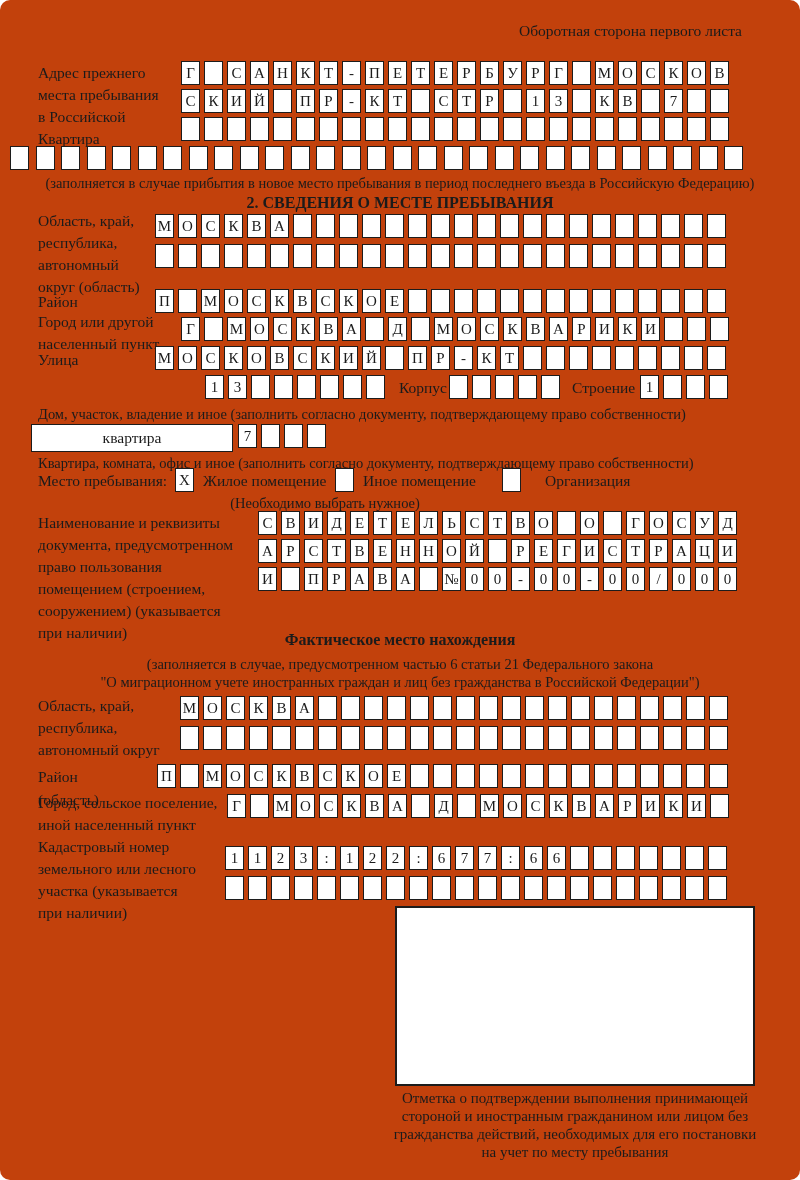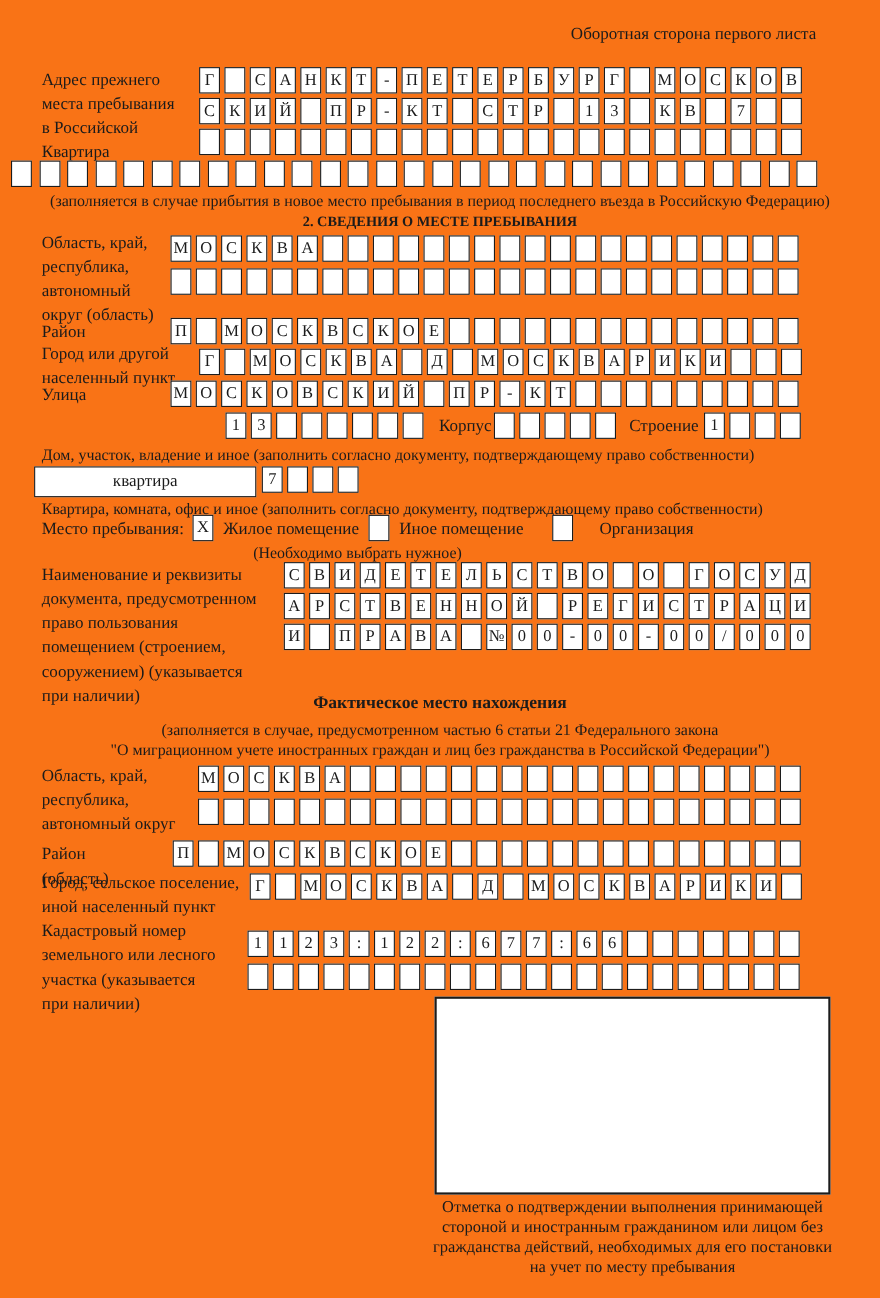--- a/index.html
+++ b/index.html
@@ -1,22 +1,22 @@
 <!DOCTYPE html>
 <html><head>
 <meta charset="utf-8">
 <style>
   html,body{margin:0;padding:0;background:#fff;}
-  .page{position:relative;width:800px;height:1180px;background:#f97316;
-        font-family:"Liberation Serif",serif;color:#1b1b1b;overflow:hidden;}
+  .page{position:relative;width:800px;height:1180px;background:#c2410c;
+        font-family:"Liberation Serif",serif;color:#1b1b1b;overflow:hidden;border-radius:10px;}
   .lbl{position:absolute;font-size:15.5px;white-space:nowrap;line-height:1.2;}
   .cap{position:absolute;font-size:14.5px;white-space:nowrap;line-height:1.2;}
   .center{left:0;width:800px;text-align:center;}
   .bold{font-weight:bold;}
-  .title{font-size:13px;}
+  .title{font-size:16px;}
   .cells{position:absolute;display:flex;gap:4px;}
   .cells.g65{gap:6.5px;}
   .cell{flex:0 0 auto;width:17px;height:22px;border:1.8px solid #1c1c1c;
         display:flex;align-items:center;justify-content:center;
         font-size:15px;line-height:1;background:#fff;}
   .wbox{position:absolute;border:1.8px solid #1c1c1c;display:flex;
         align-items:center;justify-content:center;font-size:15.5px;background:#fff;}
   .markbox{position:absolute;border:2px solid #1c1c1c;background:#fff;}
 </style>
 </head>

